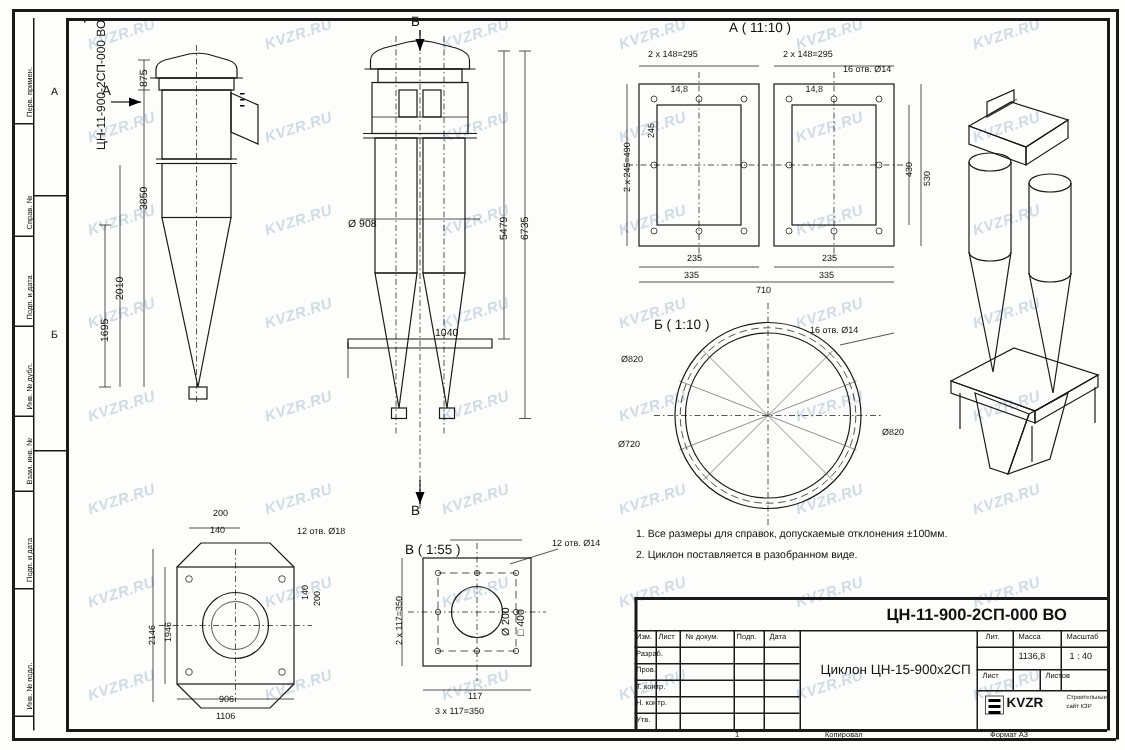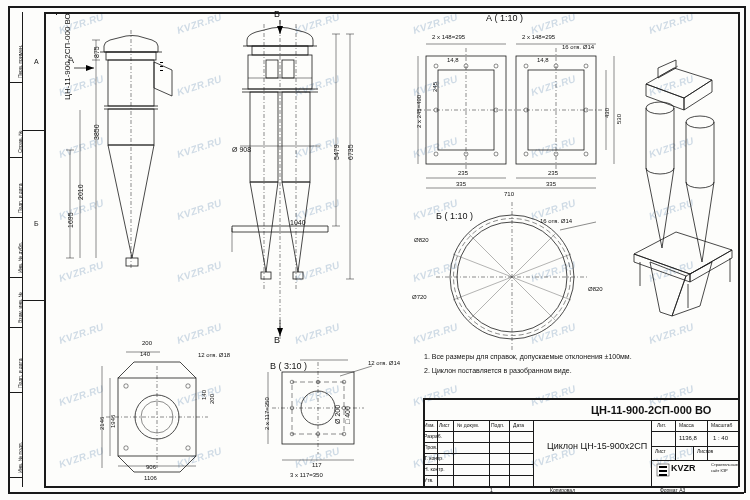--- a/index.html
+++ b/index.html
@@ -354,21 +354,21 @@
   <div class="txt t7 rot90" style="left:93px;top:58px;">875</div>
   <div class="txt t7 rot90" style="left:93px;top:140px;">3850</div>
   <div class="txt t7 rot90" style="left:77px;top:200px;">2010</div>
   <div class="txt t7 rot90" style="left:67px;top:228px;">1695</div>
 
   <div class="txt t7" style="left:232px;top:146px;">Ø 908</div>
   <div class="txt t7 rot90" style="left:347px;top:160px;">6735</div>
   <div class="txt t7 rot90" style="left:333px;top:160px;">5479</div>
   <div class="txt t7" style="left:290px;top:219px;">1040</div>
 
-  <div class="txt t9" style="left:486px;top:14px;">А ( 1:10 )</div>
+  <div class="txt t9" style="left:486px;top:14px;">А ( 11:10 )</div>
   <div class="txt" style="left:432px;top:34px;">2 x 148=295</div>
   <div class="txt" style="left:522px;top:34px;">2 x 148=295</div>
   <div class="txt" style="left:562px;top:44px;">16 отв. Ø14</div>
   <div class="txt" style="left:447px;top:57px;">14,8</div>
   <div class="txt" style="left:537px;top:57px;">14,8</div>
   <div class="txt rot90" style="left:432px;top:92px;">245</div>
   <div class="txt rot90" style="left:416px;top:128px;">2 x 245=490</div>
   <div class="txt rot90" style="left:604px;top:118px;">430</div>
   <div class="txt rot90" style="left:616px;top:124px;">530</div>
   <div class="txt" style="left:458px;top:170px;">235</div>
@@ -376,21 +376,21 @@
   <div class="txt" style="left:456px;top:181px;">335</div>
   <div class="txt" style="left:546px;top:181px;">335</div>
   <div class="txt" style="left:504px;top:191px;">710</div>
 
   <div class="txt t9" style="left:436px;top:212px;">Б ( 1:10 )</div>
   <div class="txt" style="left:540px;top:218px;">16 отв. Ø14</div>
   <div class="txt" style="left:414px;top:237px;">Ø820</div>
   <div class="txt" style="left:412px;top:294px;">Ø720</div>
   <div class="txt" style="left:588px;top:286px;">Ø820</div>
 
-  <div class="txt t9" style="left:270px;top:362px;">В ( 3:10 )</div>
+  <div class="txt t9" style="left:270px;top:362px;">В ( 1:55 )</div>
   <div class="txt" style="left:368px;top:360px;">12 отв. Ø14</div>
   <div class="txt t7 rot90" style="left:334px;top:424px;">Ø 200</div>
   <div class="txt t7 rot90" style="left:344px;top:424px;">□ 400</div>
   <div class="txt" style="left:312px;top:462px;">117</div>
   <div class="txt" style="left:290px;top:472px;">3 x 117=350</div>
   <div class="txt rot90" style="left:264px;top:430px;">2 x 117=350</div>
 
   <div class="txt" style="left:142px;top:340px;">200</div>
   <div class="txt" style="left:140px;top:351px;">140</div>
   <div class="txt" style="left:198px;top:352px;">12 отв. Ø18</div>

